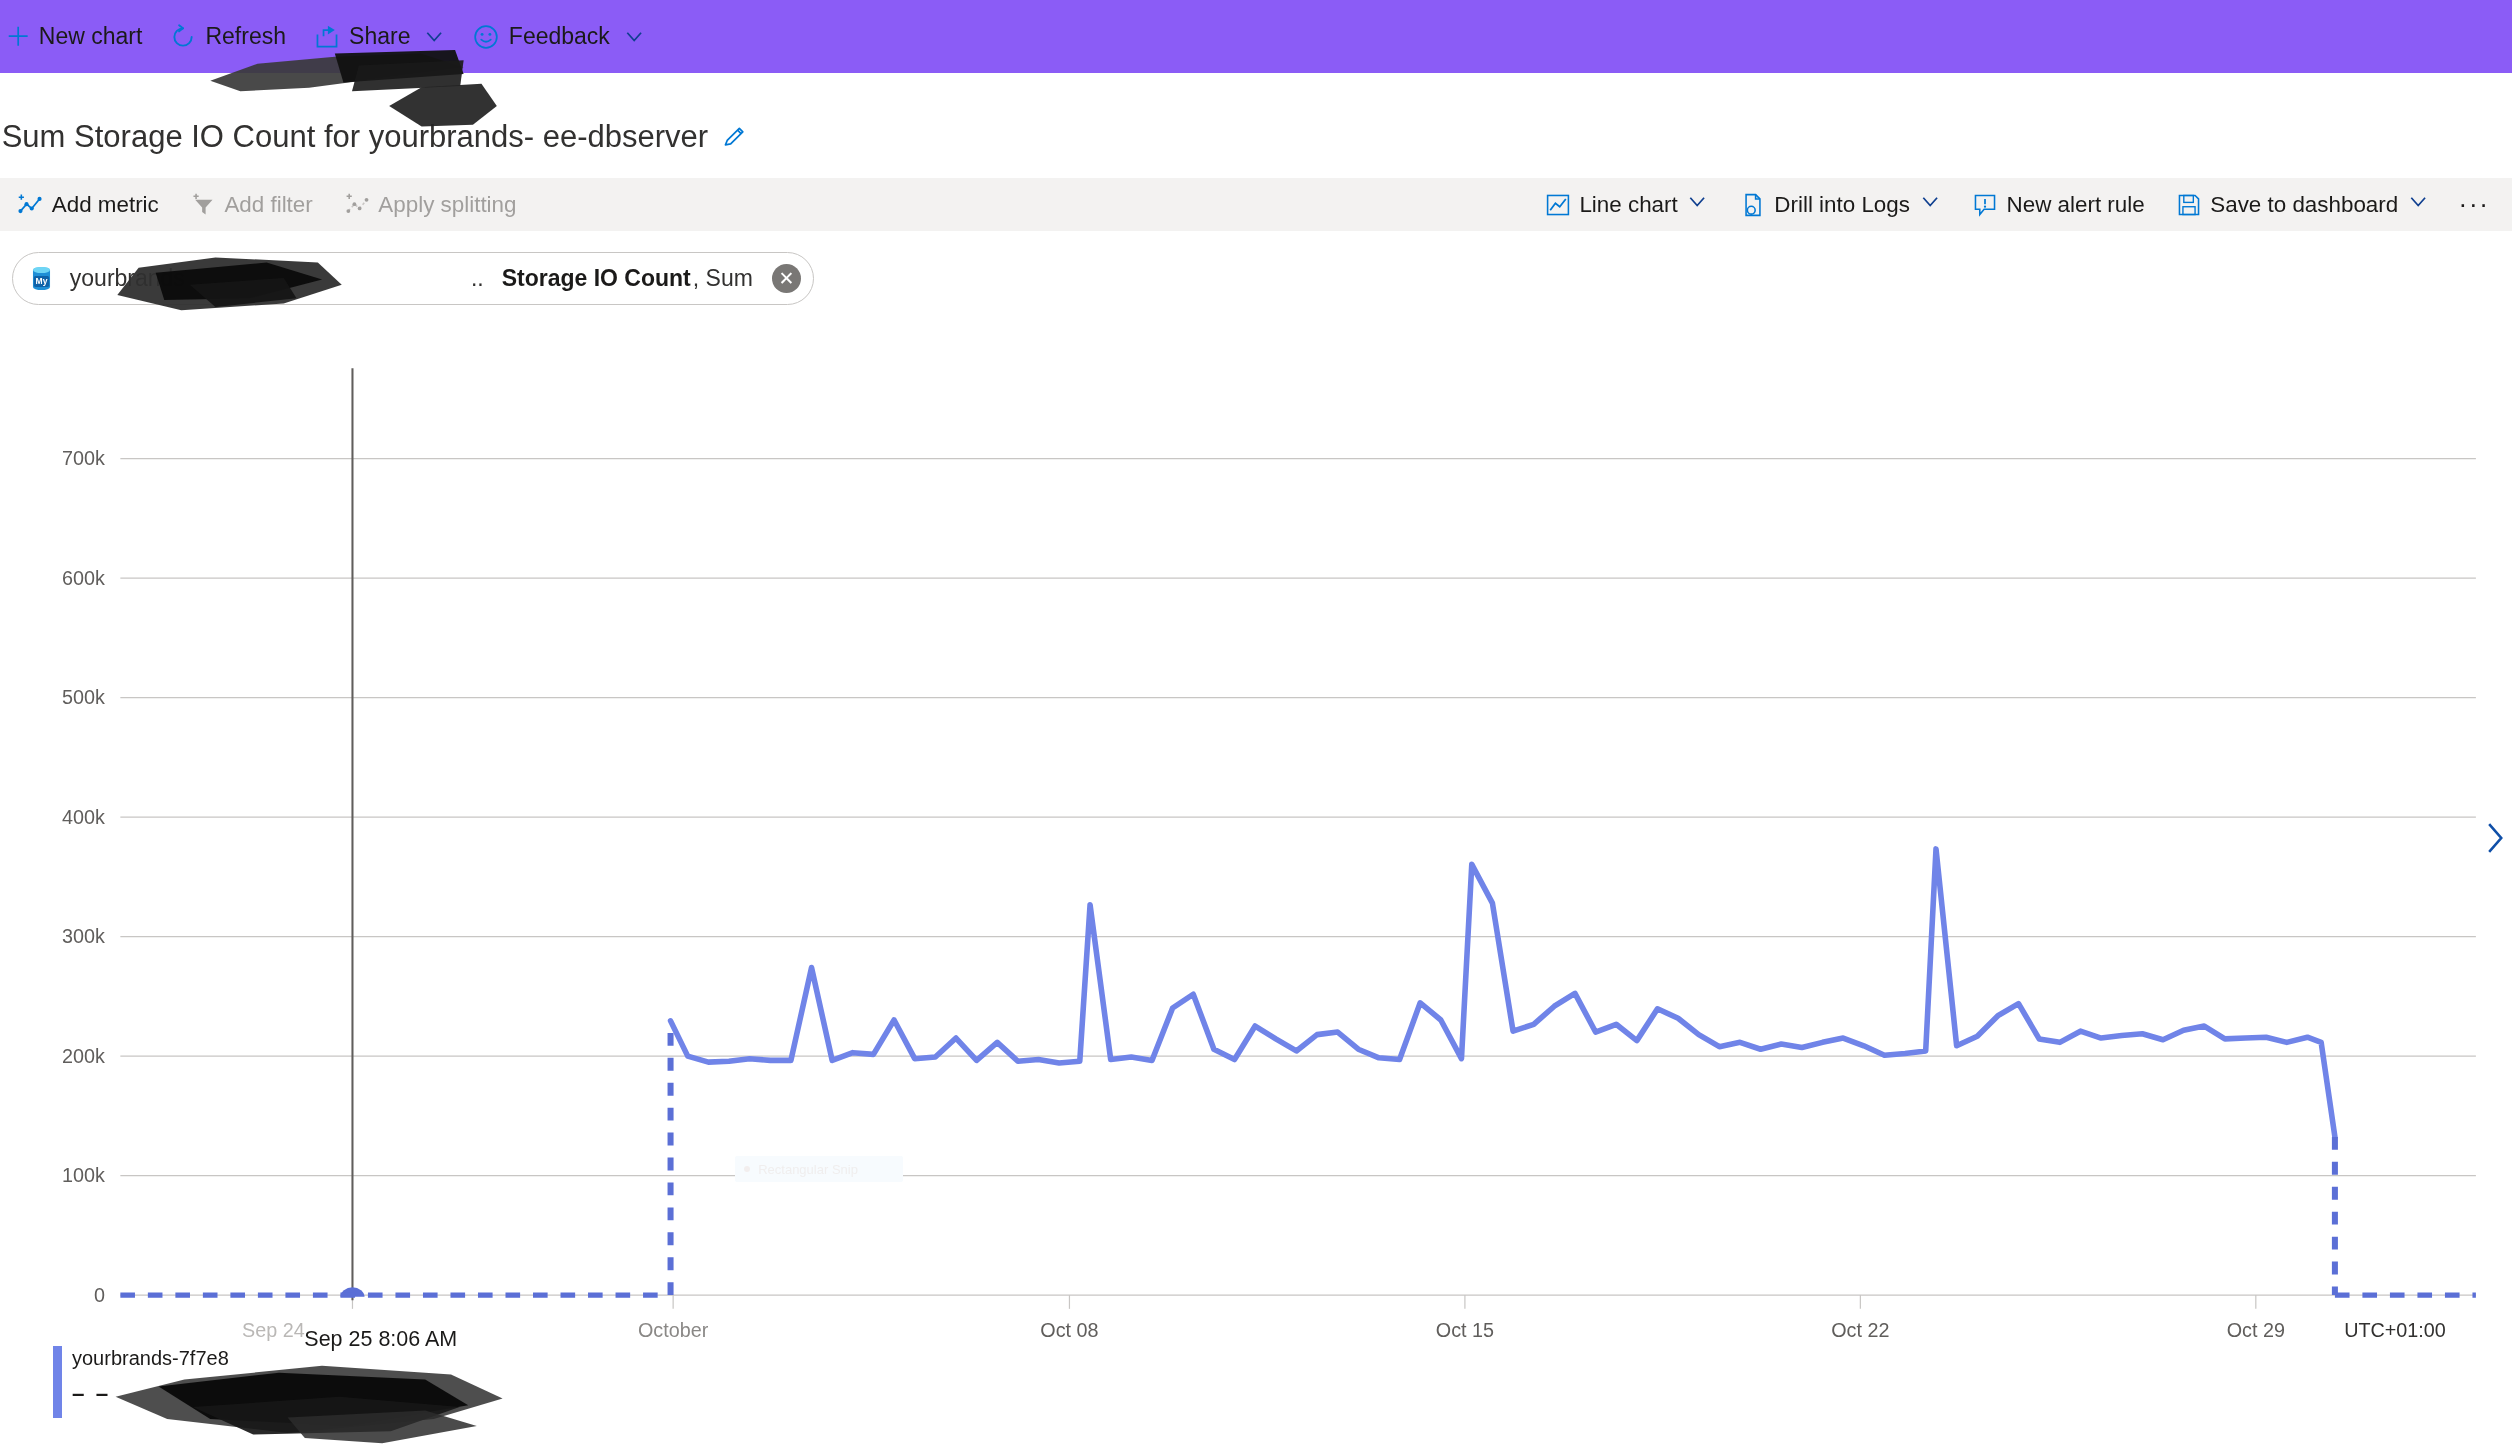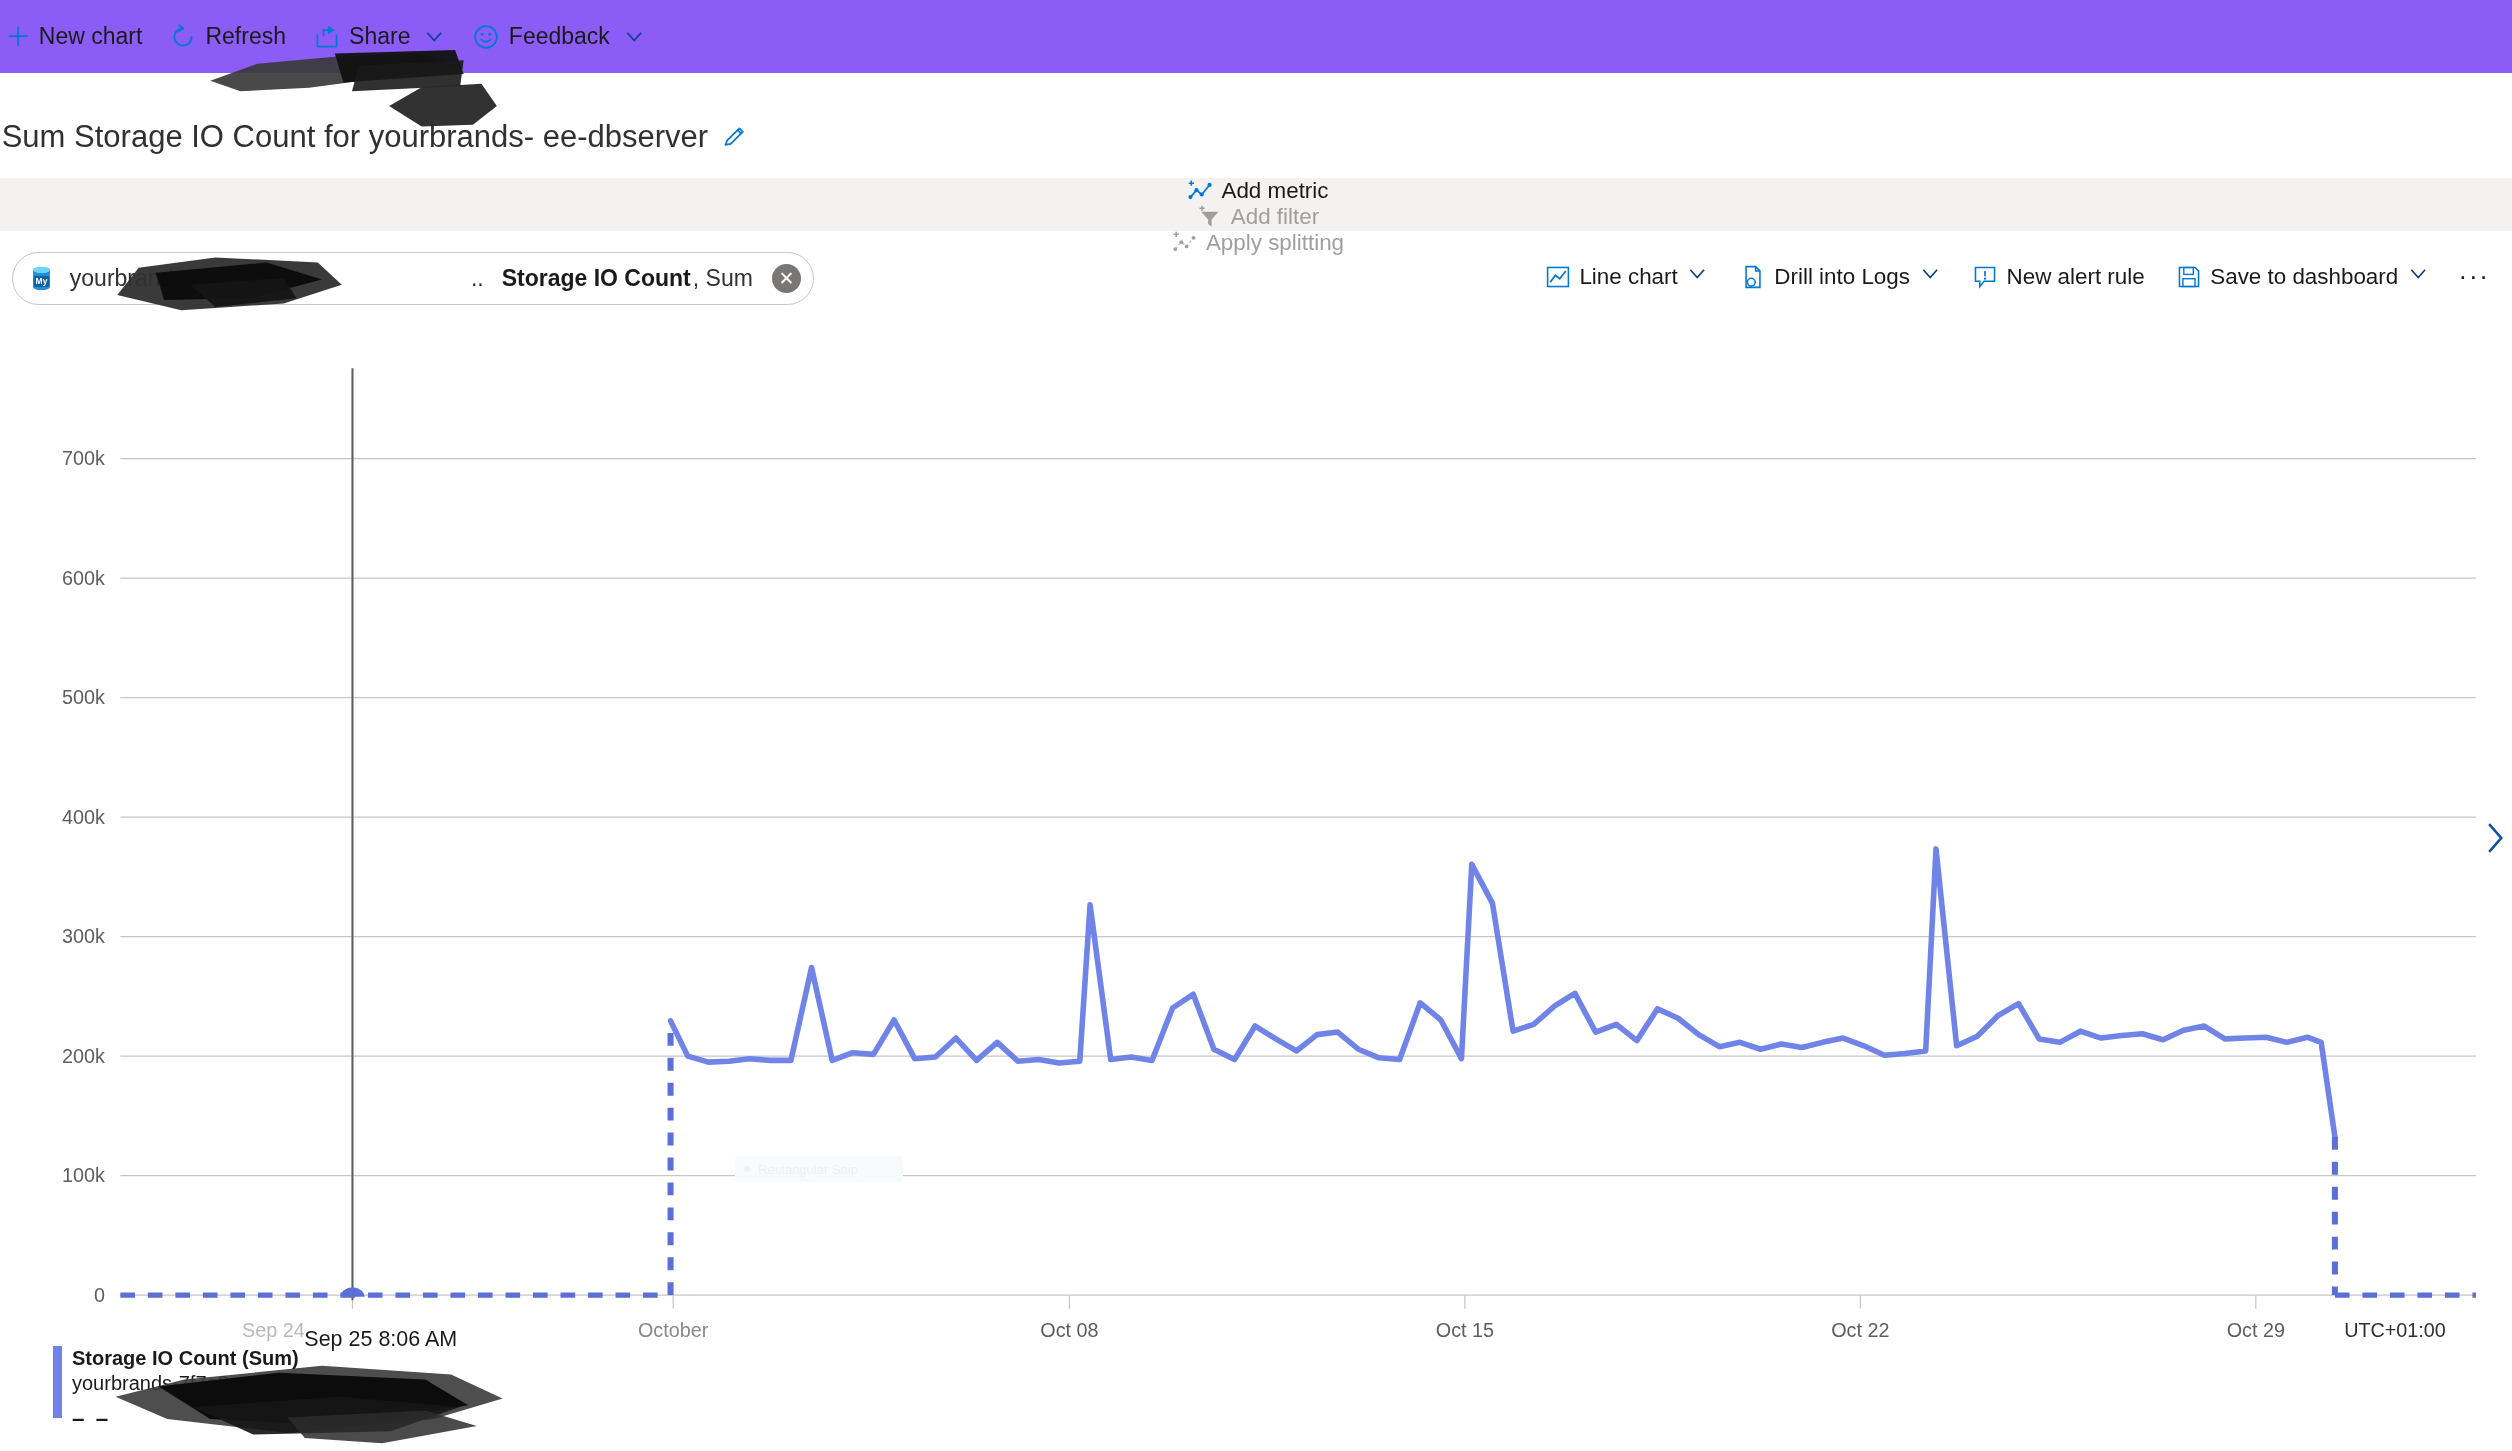--- a/index.html
+++ b/index.html
@@ -54,21 +54,21 @@
     margin-left:1.7px;
   }
   .title-edit{
     margin-left:13.8px;color:#0078d4;display:inline-flex;align-items:center;cursor:pointer;
   }
 
   
   .metricbar{
     position:absolute;top:178px;left:0;width:2512px;height:53px;
     background:#f3f2f1;
-    display:flex;align-items:center;flex-direction:column;
+    display:flex;align-items:center;
   }
   .mbtn{
     display:flex;align-items:center;gap:8.6px;
     height:41px;padding:0 13.8px;margin-left:3.4px;
     font-size:22.4px;color:#1b1a19;white-space:nowrap;cursor:pointer;border-radius:1.7px;
   }
   .mbtn.disabled{color:#a19f9d;cursor:default;}
   .mbtn .glyph{display:inline-flex;align-items:center;color:#0078d4;}
   .mbtn.disabled .glyph{color:#a19f9d;}
   .mbar-right{margin-left:auto;display:flex;align-items:center;padding-right:6.9px;}
@@ -415,21 +415,20 @@
 
 <div class="edge-chevron">
   <svg width="22.4" height="38" viewBox="0 0 26 44">
       <path d="M6 6 L20 22 L6 38" stroke="#0f4fa8" stroke-width="3" fill="none"></path>
     </svg>
 </div>
 
 <div class="legend">
   <div class="legend-bar"></div>
   <div class="legend-text">
-    <div class="legend-title">Storage IO Count (Sum)</div>
     <div class="legend-sub">yourbrands-7f7e8</div>
     <div class="legend-dash">– –</div>
   </div>
 </div>
 
 <div class="redact" style="left:206px;top:48px;width:438px;height:52px;">
   <svg width="438" height="52" viewBox="0 0 510 60">
     <path d="M5 38 L60 18 L150 10 L250 6 L300 22 L210 34 L120 46 L40 50 Z" fill="#3a3a3a" opacity="0.92"></path>
     <path d="M150 6 L290 2 L300 30 L160 40 Z" fill="#111" opacity="0.95"></path>
     <path d="M178 20 L300 14 L296 44 L170 50 Z" fill="#1a1a1a" opacity="0.9"></path>

